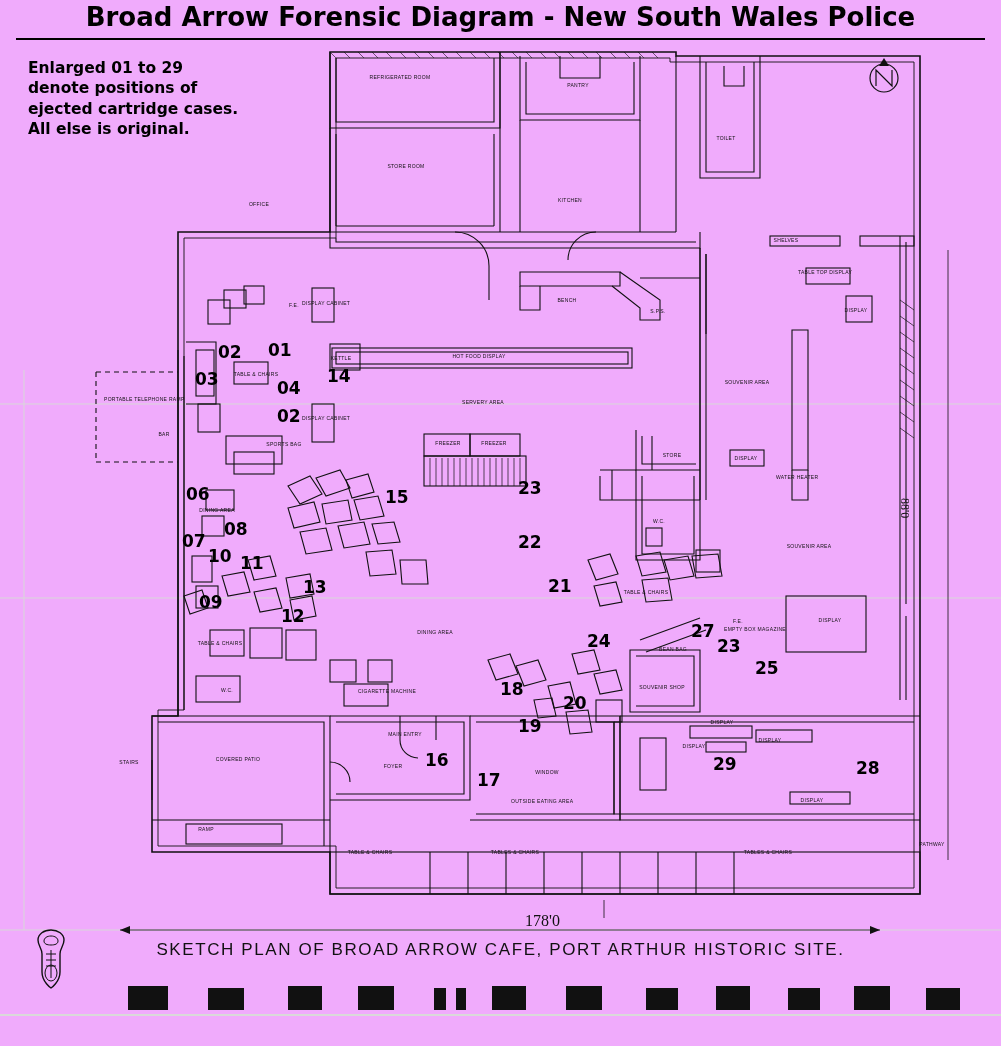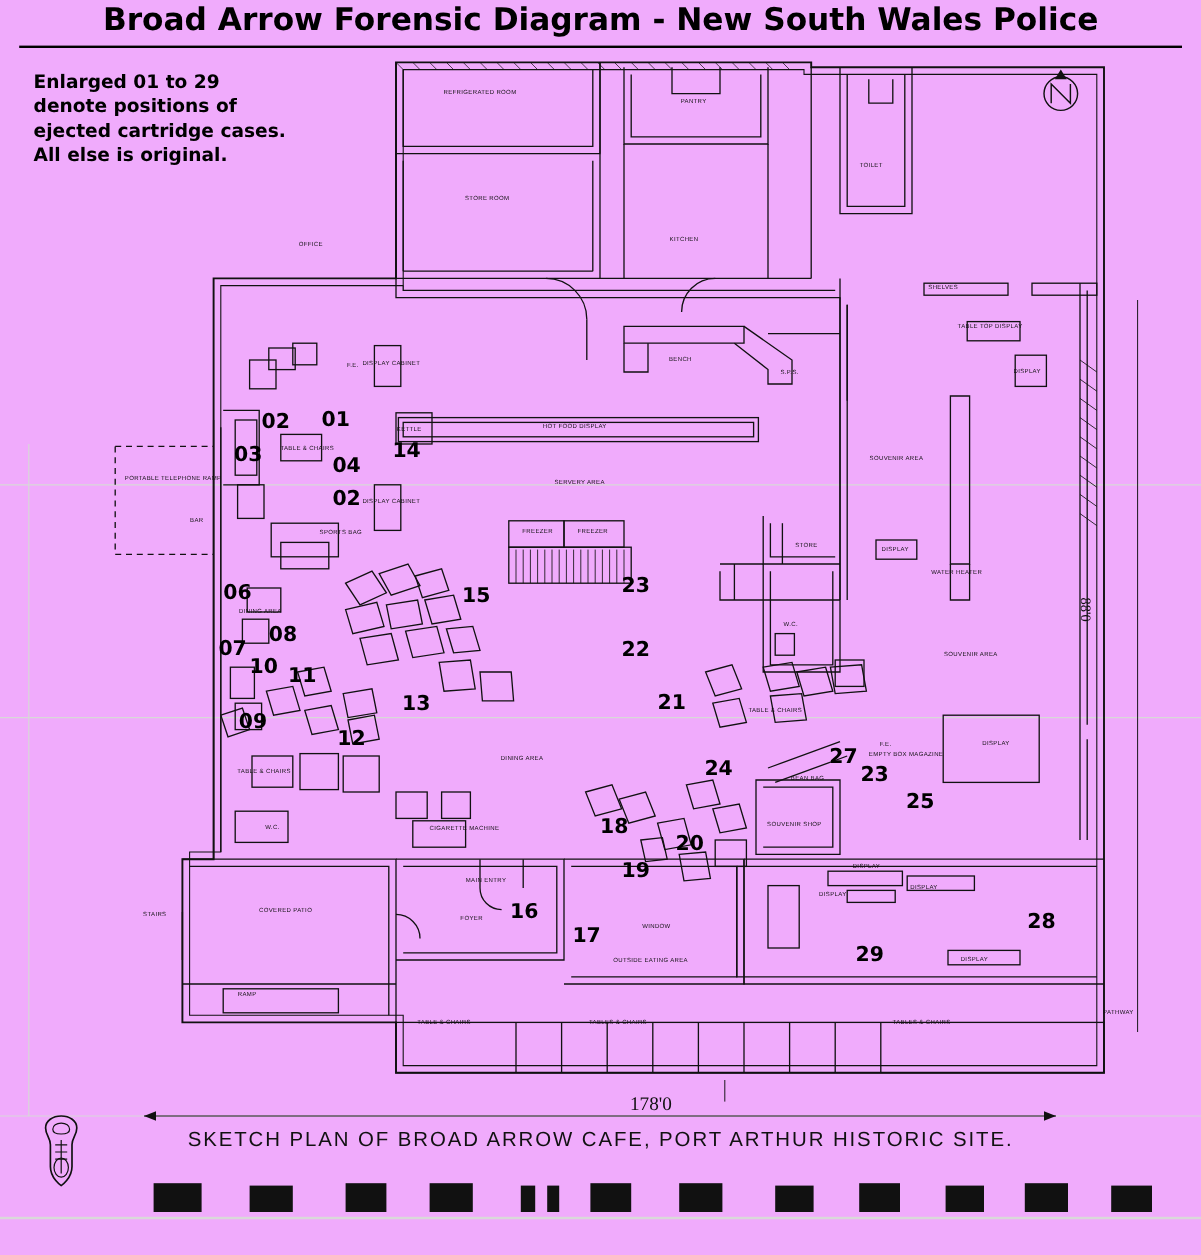--- a/index.html
+++ b/index.html
@@ -493,37 +493,37 @@
     <div class="marker" style="left:195px; top:371px;">03</div>
     <div class="marker" style="left:277px; top:380px;">04</div>
     <div class="marker" style="left:277px; top:408px;">02</div>
     <div class="marker" style="left:186px; top:486px;">06</div>
     <div class="marker" style="left:182px; top:533px;">07</div>
     <div class="marker" style="left:224px; top:521px;">08</div>
     <div class="marker" style="left:199px; top:594px;">09</div>
     <div class="marker" style="left:208px; top:548px;">10</div>
     <div class="marker" style="left:240px; top:555px;">11</div>
     <div class="marker" style="left:281px; top:608px;">12</div>
-    <div class="marker" style="left:303px; top:579px;margin-left:32px;">13</div>
+    <div class="marker" style="left:303px; top:579px;">13</div>
     <div class="marker" style="left:327px; top:368px;">14</div>
     <div class="marker" style="left:385px; top:449px;margin-top:40px;">15</div>
     <div class="marker" style="left:425px; top:752px;">16</div>
     <div class="marker" style="left:477px; top:772px;">17</div>
     <div class="marker" style="left:500px; top:681px;">18</div>
     <div class="marker" style="left:518px; top:718px;">19</div>
     <div class="marker" style="left:563px; top:695px;">20</div>
     <div class="marker" style="left:548px; top:578px;">21</div>
     <div class="marker" style="left:518px; top:534px;text-align:right;">22</div>
     <div class="marker" style="left:518px; top:480px;">23</div>
     <div class="marker" style="left:587px; top:594px;margin-top:39px;">24</div>
     <div class="marker" style="left:755px; top:660px;">25</div>
     <div class="marker" style="left:717px; top:638px;">23</div>
     <div class="marker" style="left:691px; top:623px;">27</div>
     <div class="marker" style="left:856px; top:760px;">28</div>
-    <div class="marker" style="left:713px; top:788px;">29</div>
+    <div class="marker" style="left:713px; top:756px;">29</div>
   </div>
 
   <div id="dim-bottom">178'0</div>
   <div id="dim-right">88'0</div>
 
   <div id="sketch-caption">SKETCH PLAN OF BROAD ARROW CAFE, PORT ARTHUR HISTORIC SITE.</div>
 
   <svg id="crest" viewBox="0 0 46 62">
     <path d="M23 2 C16 2 10 6 10 12 C10 18 14 20 14 26 L14 44 C14 54 23 60 23 60 C23 60 32 54 32 44 L32 26 C32 20 36 18 36 12 C36 6 30 2 23 2 Z" fill="none" stroke="#111" stroke-width="1.4"></path>
     <path d="M23 8 C19 8 16 10 16 13 C16 16 19 17 23 17 C27 17 30 16 30 13 C30 10 27 8 23 8 Z" fill="none" stroke="#111" stroke-width="1"></path>

